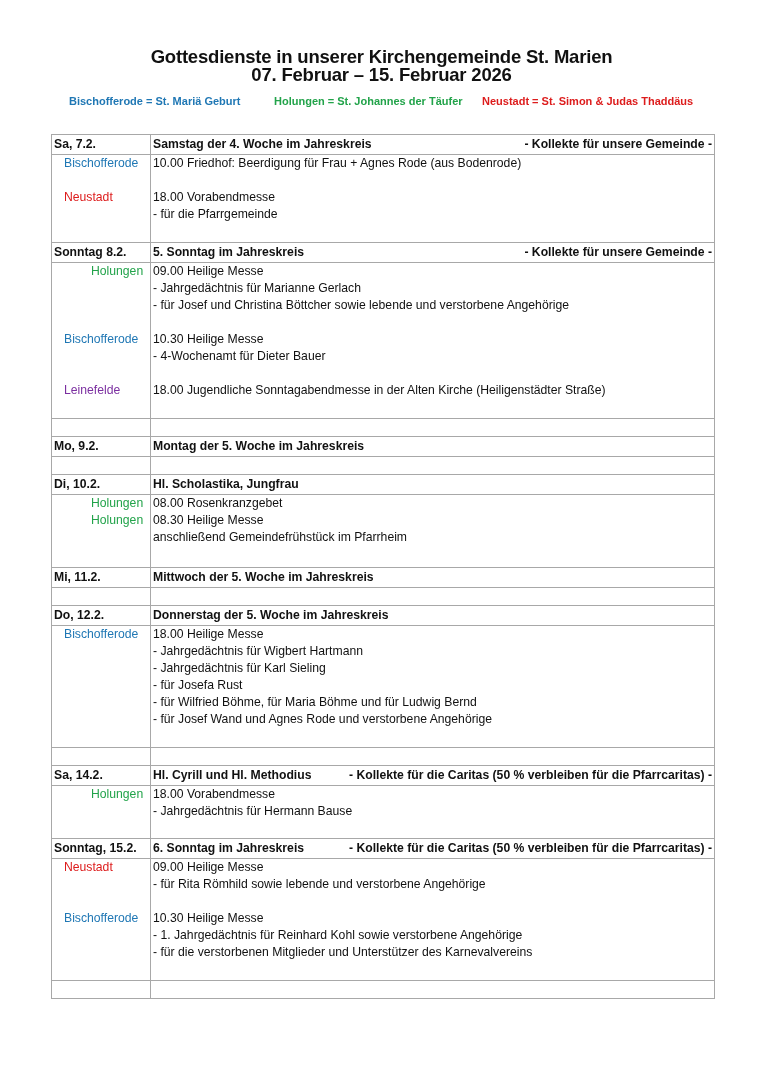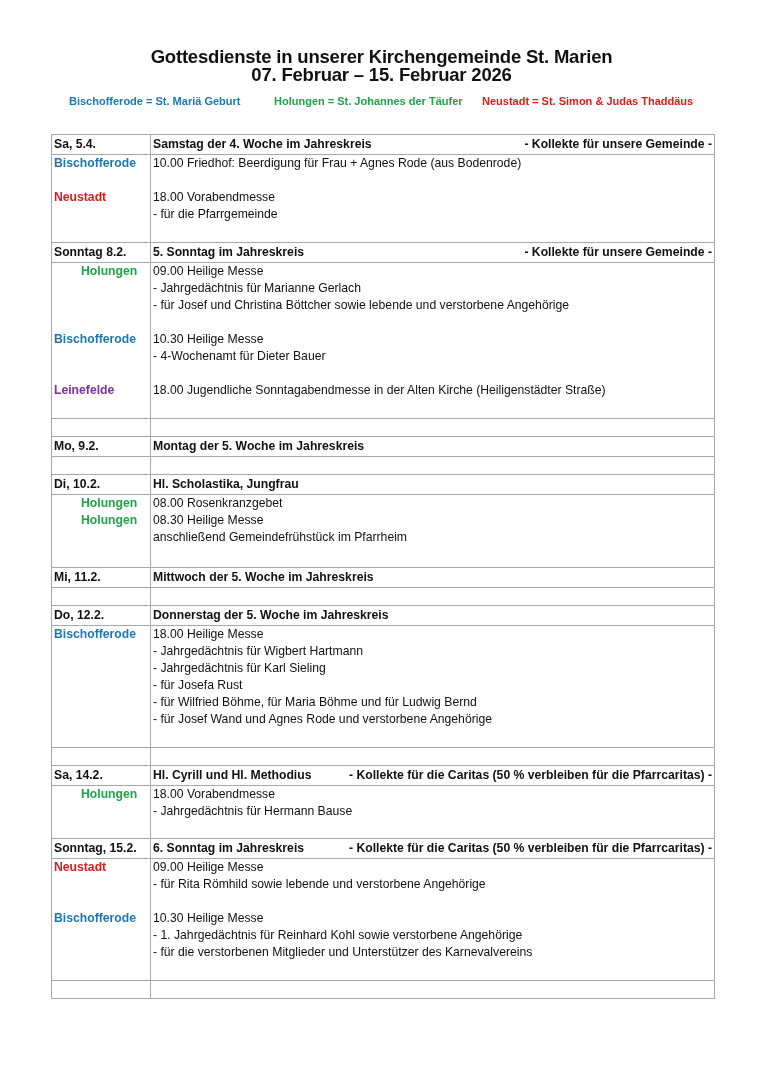--- a/index.html
+++ b/index.html
@@ -29,41 +29,41 @@
   }
   table.plan td {
     border: 1.5px solid #a8a8a8;
     vertical-align: top; padding: 0 2px; line-height: 17px;
     overflow: hidden; white-space: nowrap;
   }
   table.plan col.c1 { width: 99px; }
   table.plan col.c2 { width: 564px; }
   tr.hdr td { font-weight: bold; height: 17px; padding-top: 1px; padding-bottom: 1px; }
   .hdr-wrap { display: flex; justify-content: space-between; }
-  .loc { font-weight: bold; display: block; }
+  .loc { font-weight: normal; display: block; margin-left: 10px; }
   .line { display: block; }
   .empty-row td { height: 17px; }
 </style>
 </head>
 <body>
 
 <div class="title" id="t1">Gottesdienste in unserer Kirchengemeinde St. Marien</div>
 <div class="title" id="t2">07. Februar – 15. Februar 2026</div>
 <div class="legend c-bisch" style="left:69px">Bischofferode = St. Mariä Geburt</div>
 <div class="legend c-hol" style="left:247px">Holungen = St. Johannes der Täufer</div>
 <div class="legend c-neu" style="left:482px">Neustadt = St. Simon &amp; Judas Thaddäus</div>
 
 <table class="plan">
   <colgroup>
       <col class="c1">
       <col class="c2">
     </colgroup>
   <tbody id="plan-body">
       <tr class="hdr">
-        <td>Sa, 5.4.</td>
+        <td>Sa, 7.2.</td>
         <td>
           <div class="hdr-wrap">
             <span>Samstag der 4. Woche im Jahreskreis</span>
             <span>- Kollekte für unsere Gemeinde -</span>
           </div>
         </td>
       </tr>
       <tr>
         <td style="padding-bottom: 19px;">
           <span class="loc c-bisch">Bischofferode</span>

